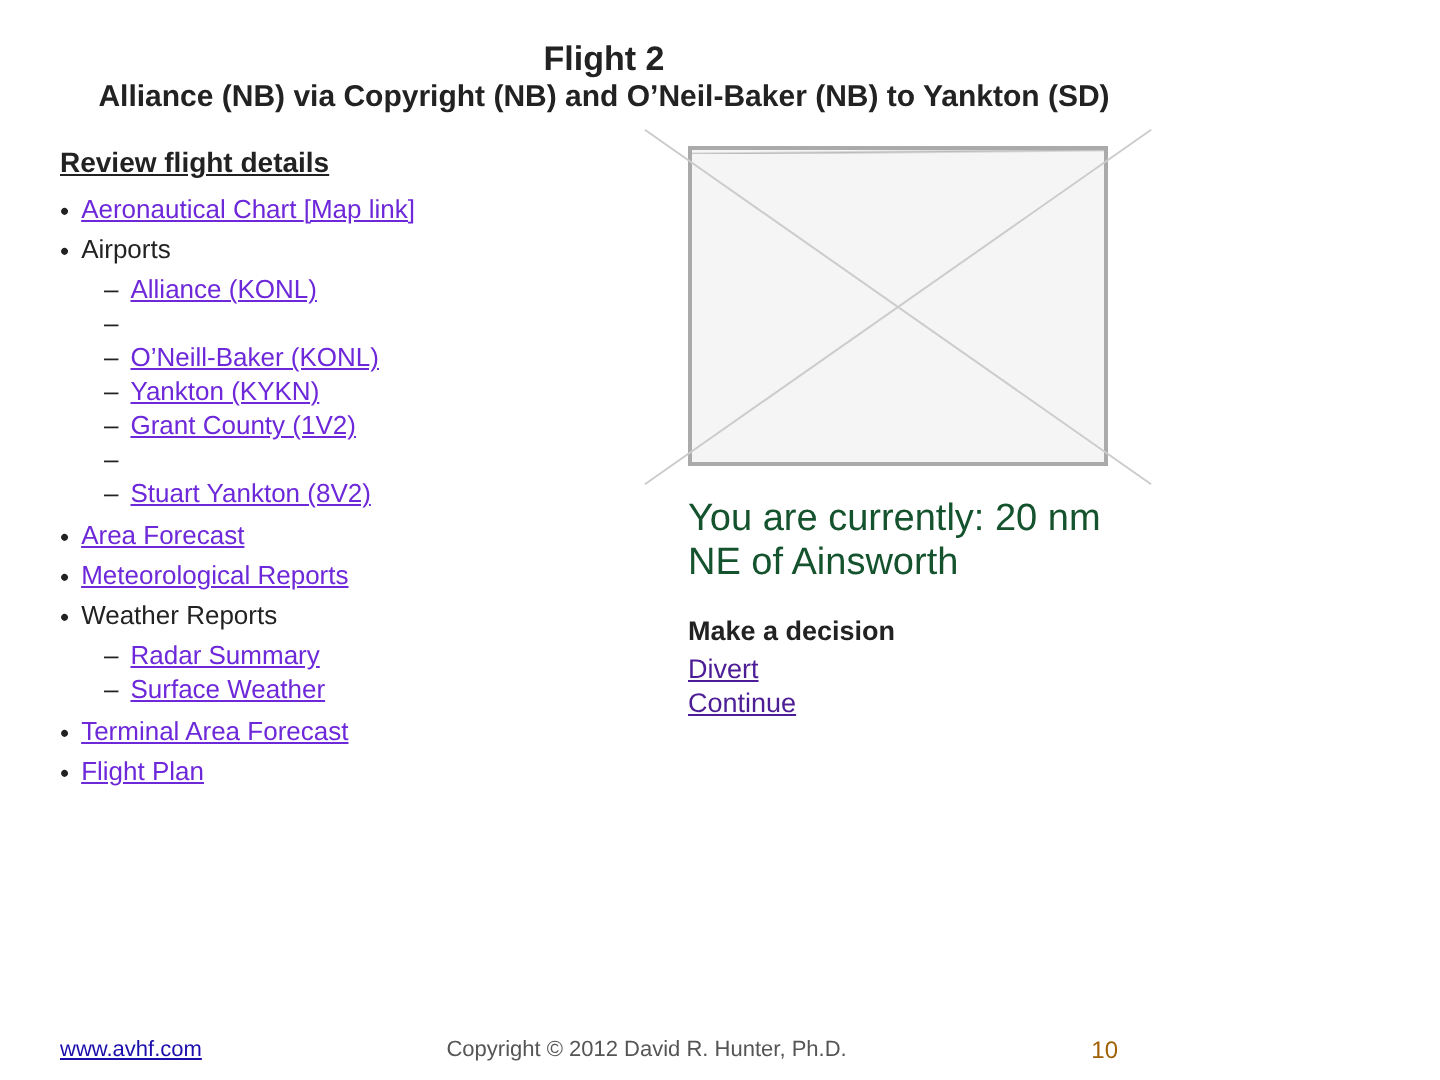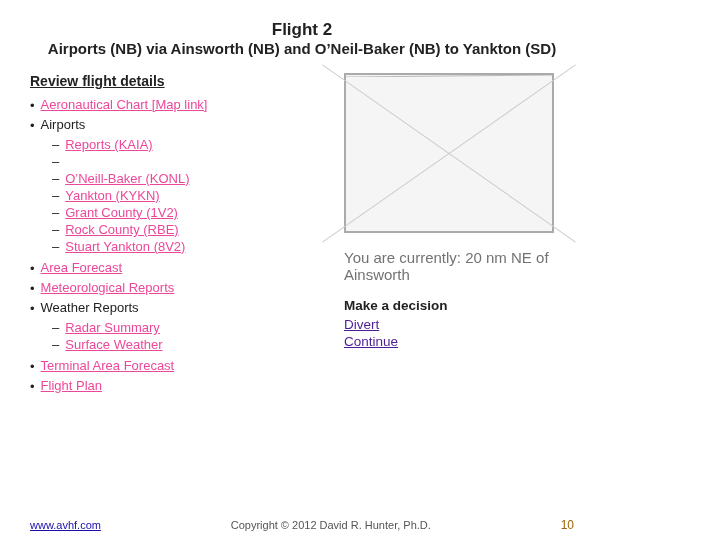--- a/index.html
+++ b/index.html
@@ -56,21 +56,21 @@
       align-items: flex-start;
       margin-bottom: 4px;
       font-size: 13px;
     }
     .bullet-dot {
       margin-right: 6px;
       margin-top: 1px;
       flex-shrink: 0;
     }
     .link {
-      color: #ec4899;
+      color: #6d28d9;
       text-decoration: underline;
       cursor: pointer;
     }
     .dash-list {
       margin-left: 22px;
       margin-bottom: 6px;
     }
     .dash-item {
       display: flex;
       align-items: flex-start;
@@ -118,22 +118,22 @@
       position: absolute;
       width: 100%;
       height: 1px;
       background: #ccc;
       top: 50%;
       left: 0;
       transform: rotate(-35deg) scaleX(1.5);
       transform-origin: center center;
     }
     .location-text {
-      font-size: 15px;
-      color: #737373;
+      font-size: 19px;
+      color: #14532d;
       margin-bottom: 12px;
     }
     .decision-section {
       font-size: 13.5px;
       margin-top: 15px;
     }
     .decision-label {
       font-weight: bold;
       margin-bottom: 4px;
     }
@@ -144,38 +144,38 @@
       display: block;
       margin-bottom: 2px;
     }
     .section-spacer {
       margin-bottom: 4px;
     }
     .footer {
       position: absolute;
       bottom: 8px;
       left: 30px;
-      right: 30px;
+      right: 45px;
       display: flex;
       justify-content: space-between;
       align-items: center;
       font-size: 11px;
       color: #555;
     }
     .footer-left { color: #1a0dab; }
     .page-num { font-size: 12px; color: #a16207; }
   </style>
 </head>
 <body>
 
 <div class="slide">
 
   <div class="title-section">
     <div class="title-line1">Flight 2</div>
-    <div class="title-line2">Airports (NB) via Ainsworth (NB) and O’Neil-Baker (NB) to Yankton (SD)</div>
+    <div class="title-line2">Alliance (NB) via Copyright (NB) and O’Neil-Baker (NB) to Yankton (SD)</div>
   </div>
 
   <div class="main-content">
 
     <div class="left-col">
       <div class="review-header">Review flight details</div>
 
       <div class="bullet-item">
         <span class="bullet-dot">•</span>
         <span>
@@ -184,40 +184,39 @@
       </div>
 
       <div class="bullet-item">
         <span class="bullet-dot">•</span>
         <span>Airports</span>
       </div>
 
       <div class="dash-list" id="airport-list">
           <div class="dash-item">
             <span class="dash-sym">–</span>
-            <span class="link">Reports (KAIA)</span>
+            <span class="link">Alliance (KONL)</span>
           </div>
           <div class="dash-item">
             <span class="dash-sym">–</span>
           </div>
           <div class="dash-item">
             <span class="dash-sym">–</span>
             <span class="link">O’Neill-Baker (KONL)</span>
           </div>
           <div class="dash-item">
             <span class="dash-sym">–</span>
             <span class="link">Yankton (KYKN)</span>
           </div>
           <div class="dash-item">
             <span class="dash-sym">–</span>
             <span class="link">Grant County (1V2)</span>
           </div>
           <div class="dash-item">
             <span class="dash-sym">–</span>
-            <span class="link">Rock County (RBE)</span>
           </div>
           <div class="dash-item">
             <span class="dash-sym">–</span>
             <span class="link">Stuart Yankton (8V2)</span>
           </div>
         </div>
 
       <div class="section-spacer"></div>
       <div id="lower-bullets">
           <div class="bullet-item">

